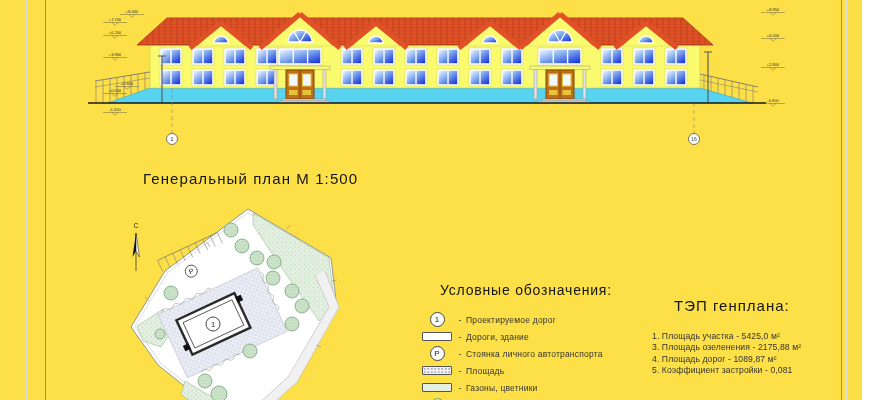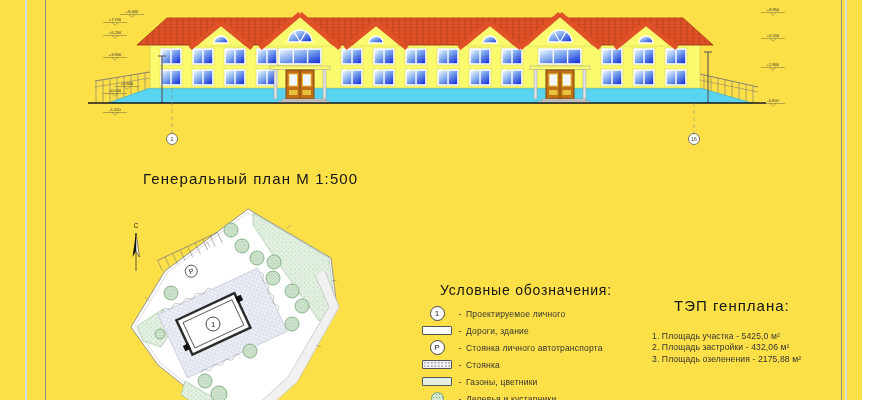--- a/index.html
+++ b/index.html
@@ -9,21 +9,21 @@
   .vline{position:absolute;top:0;bottom:0}
   .vl-a{left:25px;width:2px;background:#dcdcdc}
   .vl-b{left:45px;width:1px;background:#8f8f8f}
   .vl-c{left:841px;width:1px;background:#8f8f8f}
   .vl-d{left:845px;width:2px;background:#dcdcdc}
   svg.elev{position:absolute;left:0;top:0}
   svg.plan{position:absolute;left:123px;top:205px}
   .plan-title{position:absolute;left:143px;top:170px;font-size:15px;letter-spacing:1.1px;
     color:#151515;white-space:nowrap}
   .legend{position:absolute;left:420px;top:282px;width:252px}
-  .legend-title{font-size:14px;letter-spacing:.8px;color:#151515;padding-left:20px;margin-bottom:7px}
+  .legend-title{font-size:14px;letter-spacing:.8px;color:#151515;padding-left:20px;margin-bottom:13px}
   .lrow{display:flex;align-items:center;height:17px}
   .sym{flex:0 0 34px;display:flex;justify-content:center;align-items:center}
   .circ{width:15px;height:15px;border:1px solid #444;border-radius:50%;font-size:8px;
     display:flex;align-items:center;justify-content:center;background:#fff;color:#222}
   .box{width:30px;height:9px;border:1px solid #555;background:#fff;border-radius:1px}
   .box-dots{background-color:#f3f3f7;
     background-image:radial-gradient(#a9a9bb .7px,transparent .9px);background-size:3.5px 3.5px}
   .box-green{background-color:var(--c-green_fill)}
   .circ-tree{width:13px;height:13px;border:1px solid var(--c-tree_edge);border-radius:50%;
     background-color:var(--c-tree_fill);
@@ -388,59 +388,60 @@
     </g>
   </svg>
 
   <div class="legend">
     <div class="legend-title">Условные обозначения:</div>
     <div class="lrow">
       <span class="sym">
           <span class="circ">1</span>
         </span>
       <span class="dash">-</span>
-      <span class="llabel">Проектируемое личного</span>
+      <span class="llabel">Проектируемое дорог</span>
     </div>
     <div class="lrow">
       <span class="sym">
           <span class="box"></span>
         </span>
       <span class="dash">-</span>
       <span class="llabel">Дороги, здание</span>
     </div>
     <div class="lrow">
       <span class="sym">
           <span class="circ">P</span>
         </span>
       <span class="dash">-</span>
       <span class="llabel">Стоянка личного автотранспорта</span>
     </div>
     <div class="lrow">
       <span class="sym">
           <span class="box box-dots"></span>
         </span>
       <span class="dash">-</span>
-      <span class="llabel">Стоянка</span>
+      <span class="llabel">Площадь</span>
     </div>
     <div class="lrow">
       <span class="sym">
           <span class="box box-green"></span>
         </span>
       <span class="dash">-</span>
       <span class="llabel">Газоны, цветники</span>
     </div>
     <div class="lrow">
       <span class="sym">
           <span class="circ-tree"></span>
         </span>
       <span class="dash">-</span>
       <span class="llabel">Деревья и кустарники</span>
     </div>
   </div>
 
   <div class="tep">
     <div class="tep-title">ТЭП генплана:</div>
     <div class="tep-line">1. Площадь участка - 5425,0 м²</div>
-    <div class="tep-line">2. Площадь застройки - 432,06 м²</div>
     <div class="tep-line">3. Площадь озеленения - 2175,88 м²</div>
+    <div class="tep-line">4. Площадь дорог - 1089,87 м²</div>
+    <div class="tep-line">5. Коэффициент застройки - 0,081</div>
   </div>
 
 </div>
 
 </body></html>

